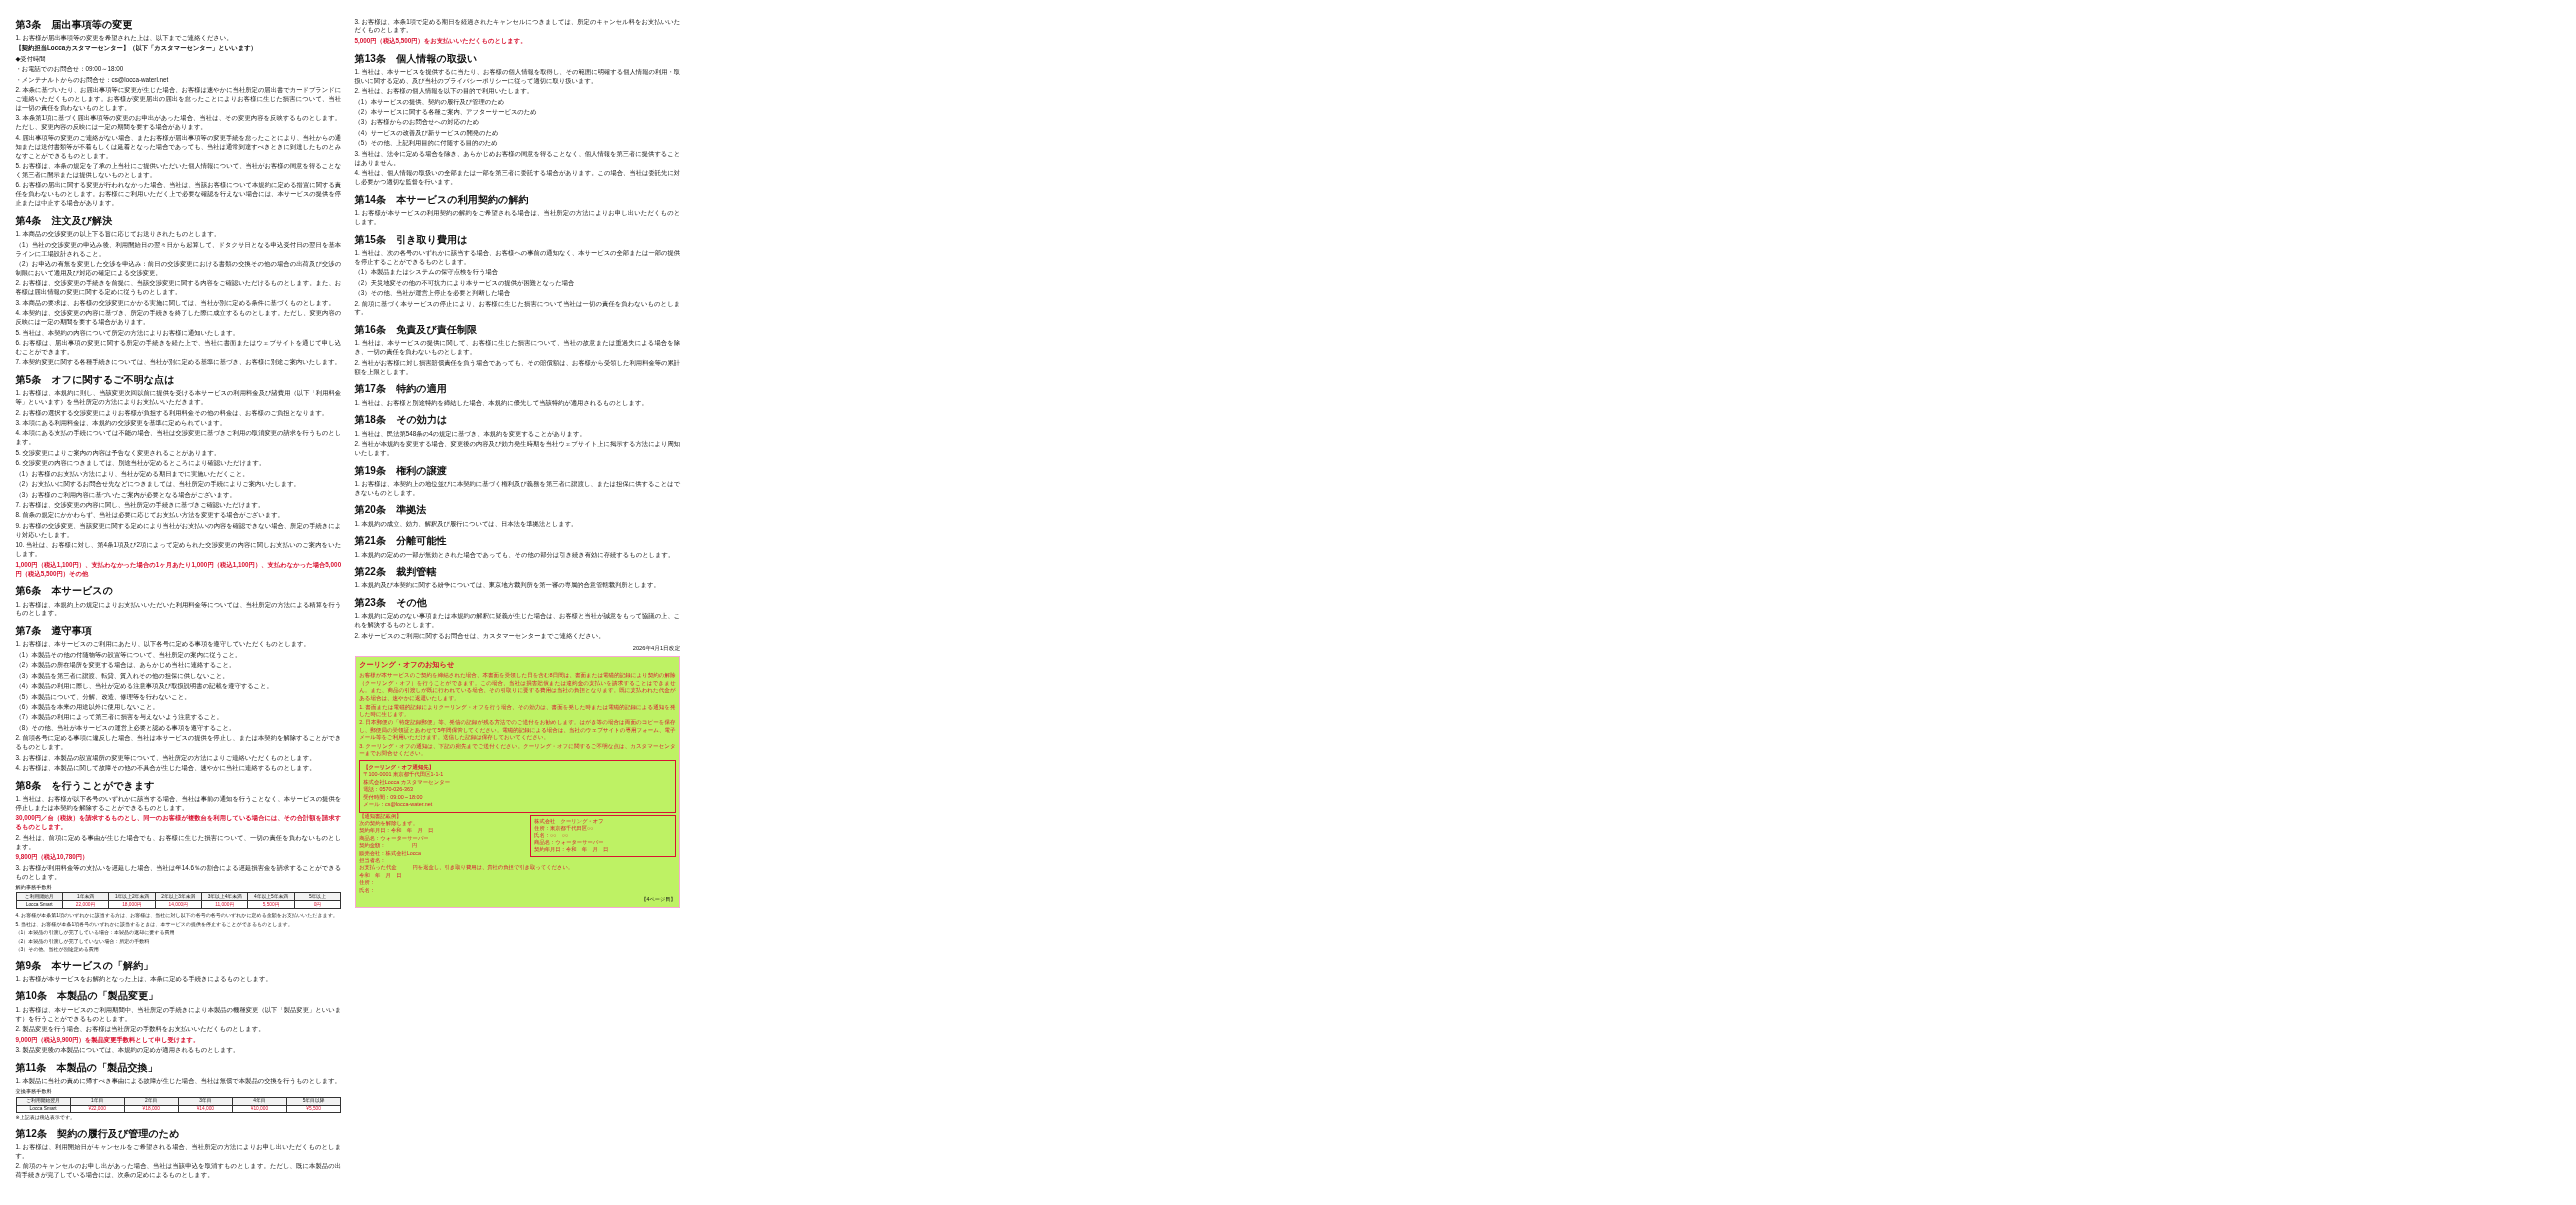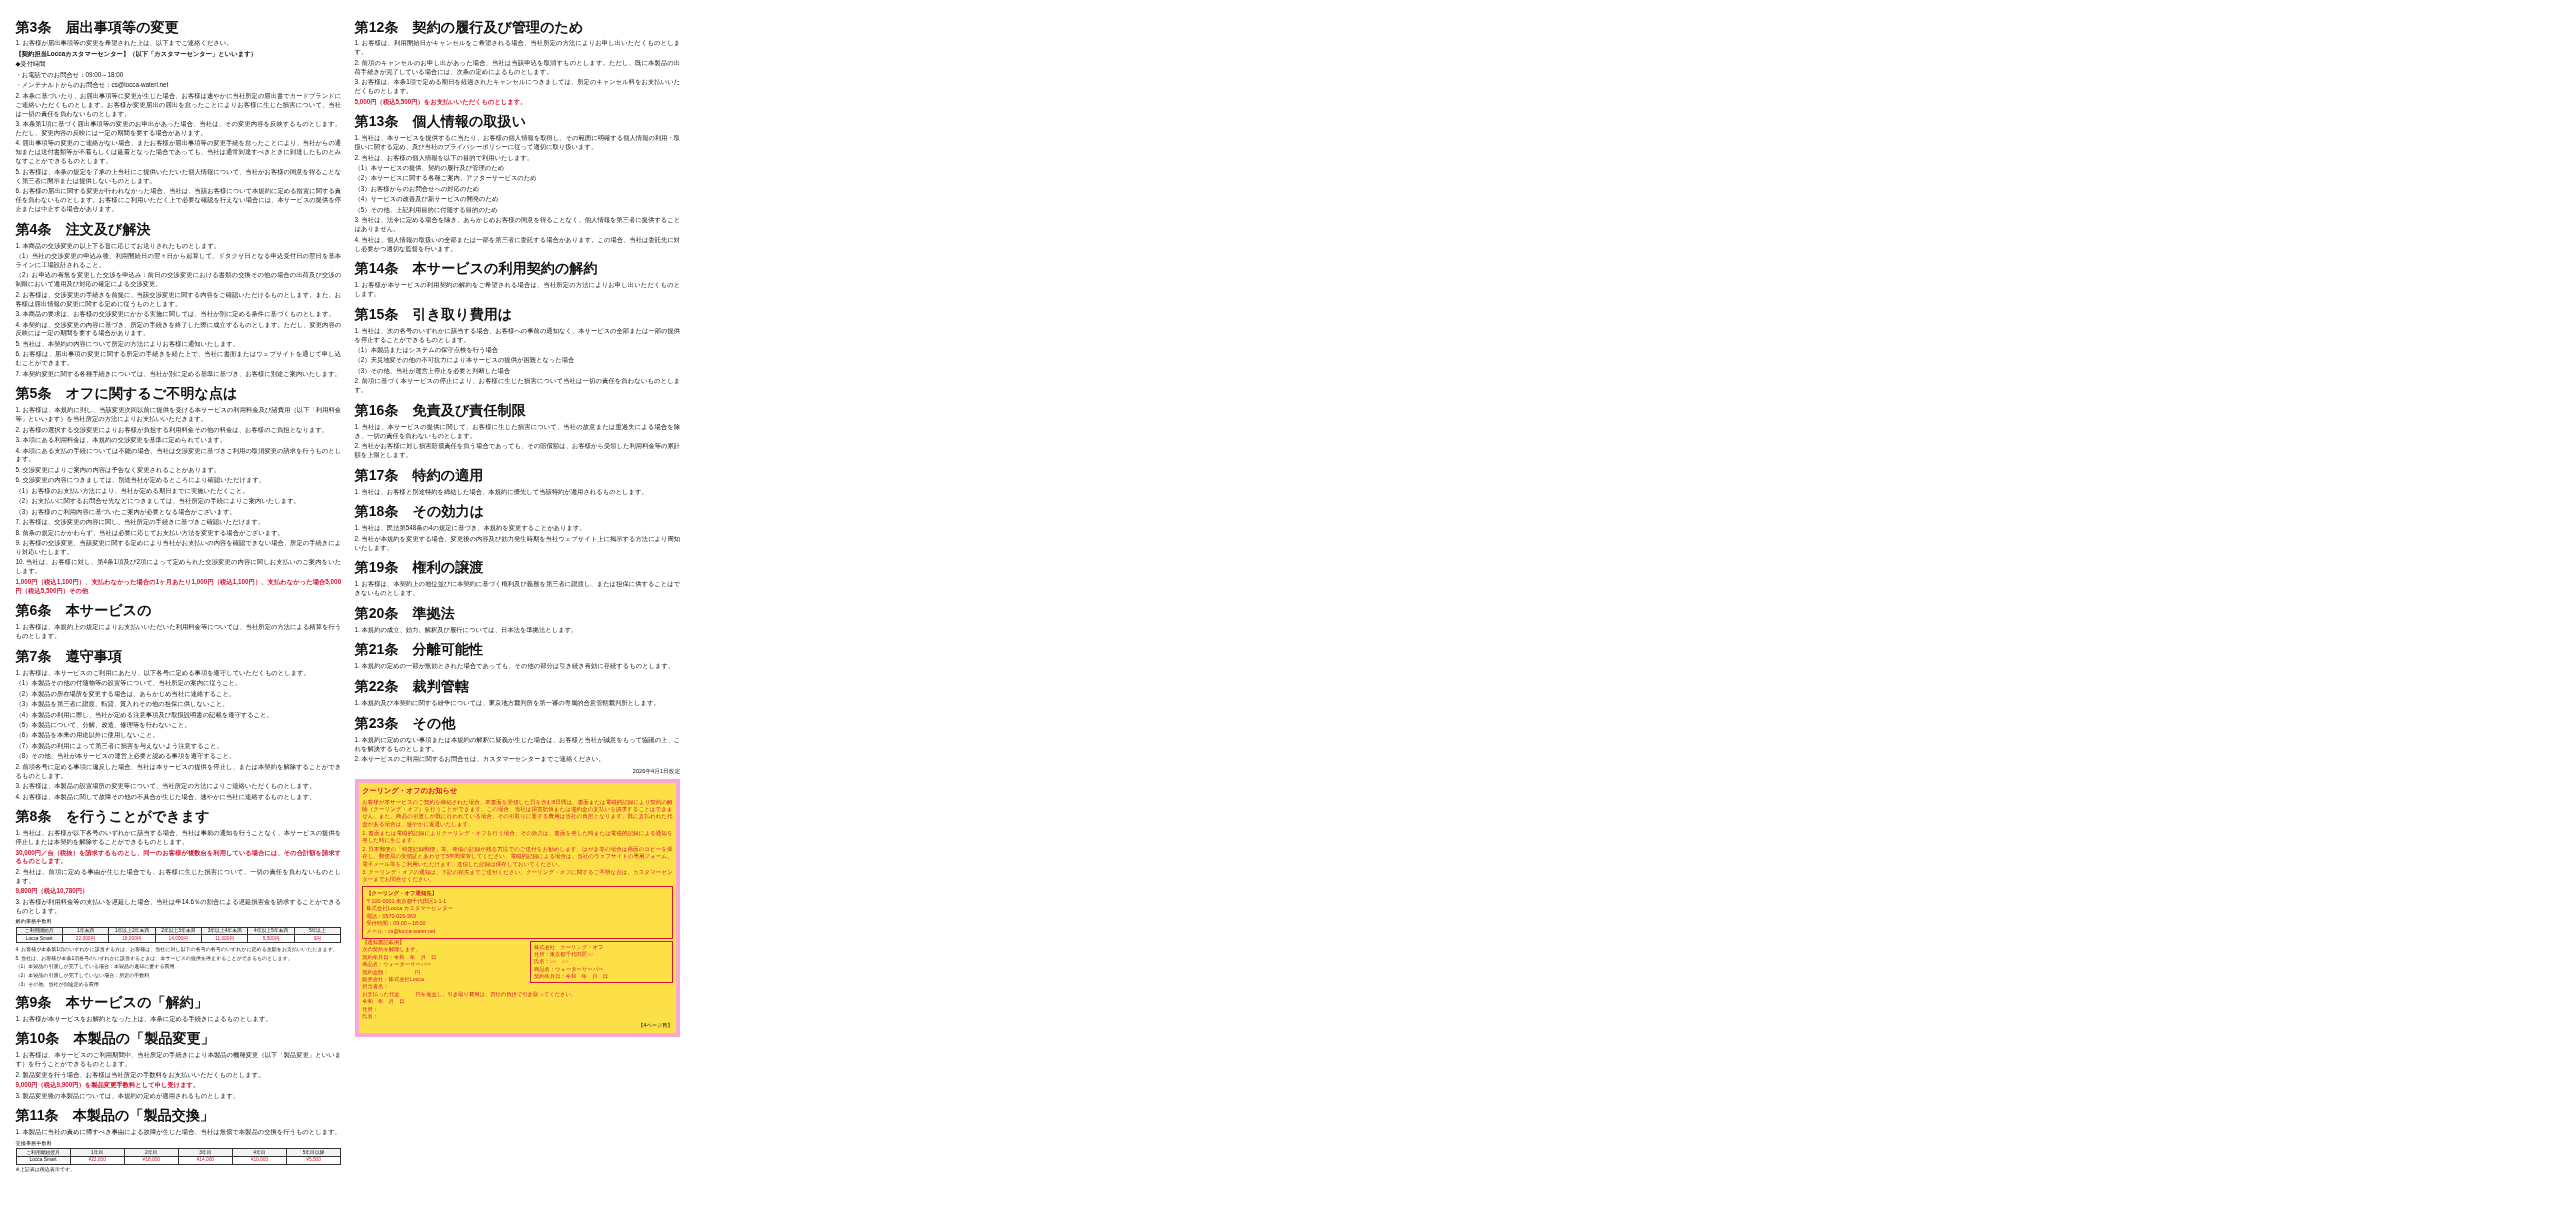--- a/index.html
+++ b/index.html
@@ -14,21 +14,21 @@
   .cols{
     column-count:10;
     column-gap:13.4px;
     column-fill:auto;
     height:1177px;
     font-size:6.3px;
     line-height:1.42;
     text-align:justify;
   }
   h2.sec{
-    font-size:14px;
+    font-size:10px;
     font-weight:bold;
     margin:5.7px 0 2.1px 0;
     break-after:avoid;
     letter-spacing:0.1px;
   }
   h2.sec:first-child{margin-top:0;}
   p{margin:0 0 1.5px 0;}
   .b{font-weight:bold;}
   .red{color:#d81432;}
   .redb{color:#d81432;font-weight:bold;}
@@ -44,25 +44,25 @@
     border:0.5px solid #333;
     padding:0.5px 0.5px;
     text-align:center;
     vertical-align:middle;
     word-break:break-all;
   }
   table.grid th{background:#f2f2f2;font-weight:normal;}
   table.grid td.lbl{background:#fafafa;}
   .cap{font-size:5.2px;margin:0 0 1px 0;}
   .notice{
-    border:4px solid #f9a8d4;
+    border:1px solid #f9a8d4;
     padding:3.1px 3.6px;
     margin:4.1px 0 3.1px 0;
     break-inside:avoid;
-    background:#fde047;
+    background:#bef264;
   }
   .notice h3{
     color:#d81432;
     font-size:7.2px;
     margin:0 0 2.1px 0;
     font-weight:bold;
   }
   .notice p{color:#d81432;font-size:5.5px;line-height:1.35;margin:0 0 1.5px 0;}
   .notice ol{margin:0 0 1.5px 7.2px;padding:0;color:#d81432;font-size:5.5px;line-height:1.35;}
   .notice ol li{margin:0 0 1px 0;}

